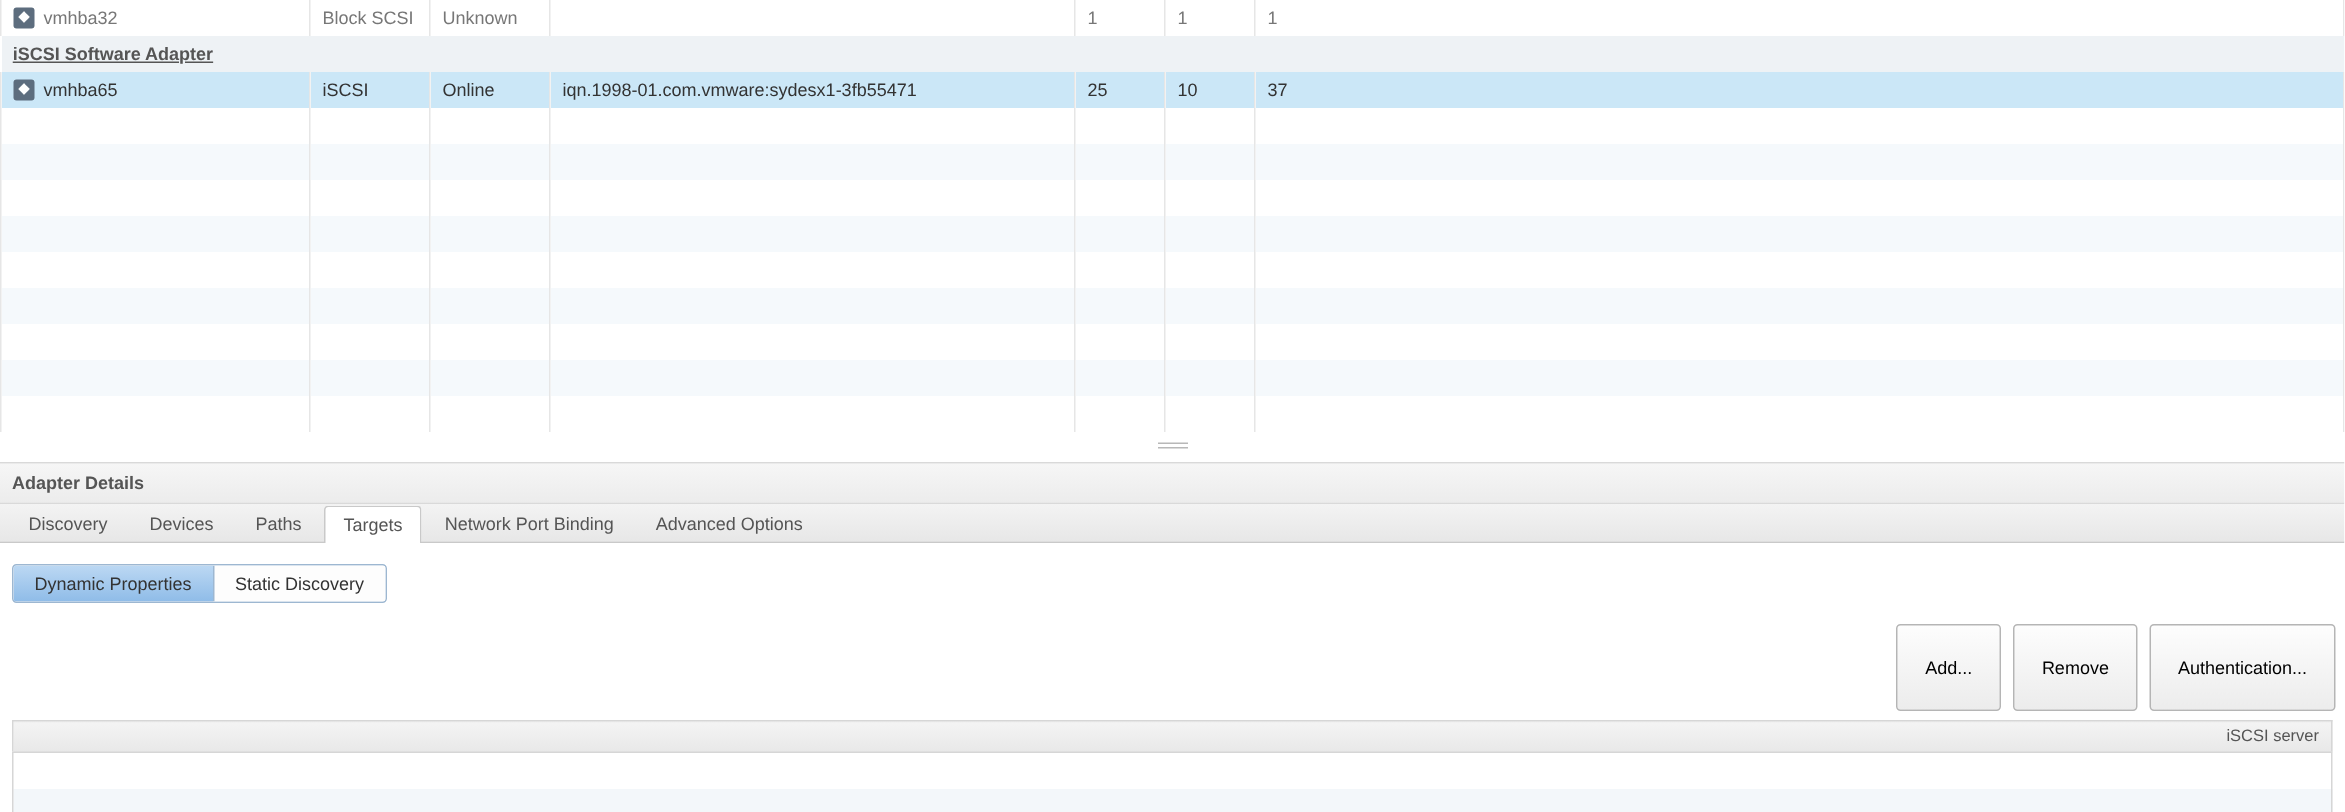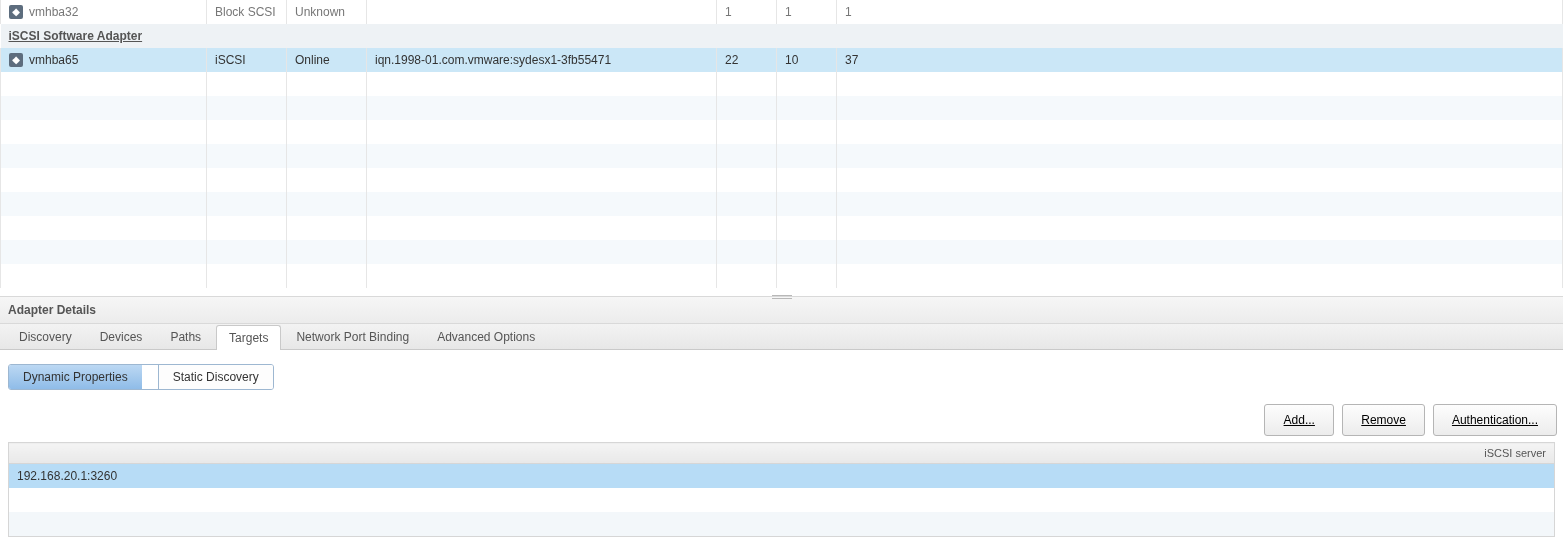--- a/index.html
+++ b/index.html
@@ -20,37 +20,37 @@
   .adapters tr.grouphdr td{background:#eef2f5;font-weight:bold;color:#555;border-left:none;border-right:none;text-decoration:underline;}
   .adapters tr.selected td{background:#cbe7f7;}
   .adapters tr.empty td{color:transparent;}
   .adapter-icon{display:inline-block;width:14px;height:14px;background:#5d6d7e;color:#fff;font-size:10px;line-height:14px;text-align:center;margin-right:6px;border-radius:2px;vertical-align:middle;}
 
   
   .splitter{height:8px;background:#fff;text-align:center;}
   .splitter .grip{display:inline-block;width:20px;height:4px;border-top:1px solid #b8b8b8;border-bottom:1px solid #b8b8b8;margin-top:2px;}
 
   
-  .details-hdr{background:linear-gradient(#f6f6f6,#ececec);border-top:1px solid #d9d9d9;border-bottom:1px solid #d9d9d9;padding:6px 8px;font-weight:bold;color:#555;}
+  .details-hdr{background:linear-gradient(#f6f6f6,#ececec);border-top:1px solid #d9d9d9;border-bottom:1px solid #d9d9d9;padding:6px 8px;font-weight:bold;color:#555;margin-top:12px;}
 
   
   .tabstrip{display:flex;align-items:flex-end;background:linear-gradient(#f3f3f3,#e7e7e7);border-bottom:1px solid #c9c9c9;height:26px;padding:0 6px;position:relative;top:0;}
   .tab{padding:5px 12px 5px;color:#555;cursor:pointer;border:1px solid transparent;border-bottom:none;margin-right:2px;}
   .tab.active{background:#fff;border-color:#c9c9c9;border-radius:3px 3px 0 0;position:relative;top:1px;}
 
   
   .disc-toggle{margin:14px 8px;}
   .seg{display:inline-flex;border:1px solid #9db7d1;border-radius:3px;overflow:hidden;}
   .seg button{border:none;background:#fdfdfd;padding:5px 14px;font:inherit;color:#333;cursor:pointer;}
-  .seg button+button{border-left:1px solid #9db7d1;margin-left:16px;}
+  .seg button+button{border-left:1px solid #9db7d1;}
   .seg button.active{background:linear-gradient(#bcd8f3,#8fbce8);}
 
   
   .actions{display:flex;justify-content:flex-end;gap:8px;padding:0 6px 6px;}
-  .btn{border:1px solid #b5b5b5;background:linear-gradient(#fdfdfd,#ececec);border-radius:3px;padding:8px 18px;font:inherit;cursor:pointer;min-width:70px;text-decoration:underline;}
+  .btn{border:1px solid #b5b5b5;background:linear-gradient(#fdfdfd,#ececec);border-radius:3px;padding:21px 18px;font:inherit;cursor:pointer;min-width:70px;}
 
   
   .targets{width:calc(100% - 16px);margin:0 8px;border:1px solid #d6d6d6;border-collapse:collapse;}
   .targets th{background:linear-gradient(#f4f4f4,#e8e8e8);text-align:right;font-weight:normal;color:#555;padding:4px 8px;border-bottom:1px solid #d6d6d6;font-size:11px;}
   .targets td{padding:5px 8px;height:22px;}
   .targets tr.sel td{background:#b7dcf6;}
   .targets tr.empty td{background:#fff;}
   .targets tr.empty2 td{background:#f3f7fa;}
 </style>
 </head>
@@ -77,21 +77,21 @@
       <td>1</td>
     </tr>
     <tr class="grouphdr">
       <td colspan="7">iSCSI Software Adapter</td>
     </tr>
     <tr class="selected">
       <td><span class="adapter-icon">◆</span><span>vmhba65</span></td>
       <td>iSCSI</td>
       <td>Online</td>
       <td>iqn.1998-01.com.vmware:sydesx1-3fb55471</td>
-      <td>22</td>
+      <td>25</td>
       <td>10</td>
       <td>37</td>
     </tr>
 
     <tr class="empty">
         <td></td>
         <td></td>
         <td></td>
         <td></td>
         <td></td>
@@ -199,23 +199,20 @@
   <button class="btn">Authentication...</button>
 </div>
 
 <table class="targets">
   <thead>
     <tr>
         <th>iSCSI server</th>
       </tr>
   </thead>
   <tbody>
-    <tr class="sel">
-        <td>192.168.20.1:3260</td>
-      </tr>
     <tr class="empty">
         <td>&nbsp;</td>
       </tr>
     <tr class="empty2">
         <td>&nbsp;</td>
       </tr>
   </tbody>
 </table>
 
 </body></html>

